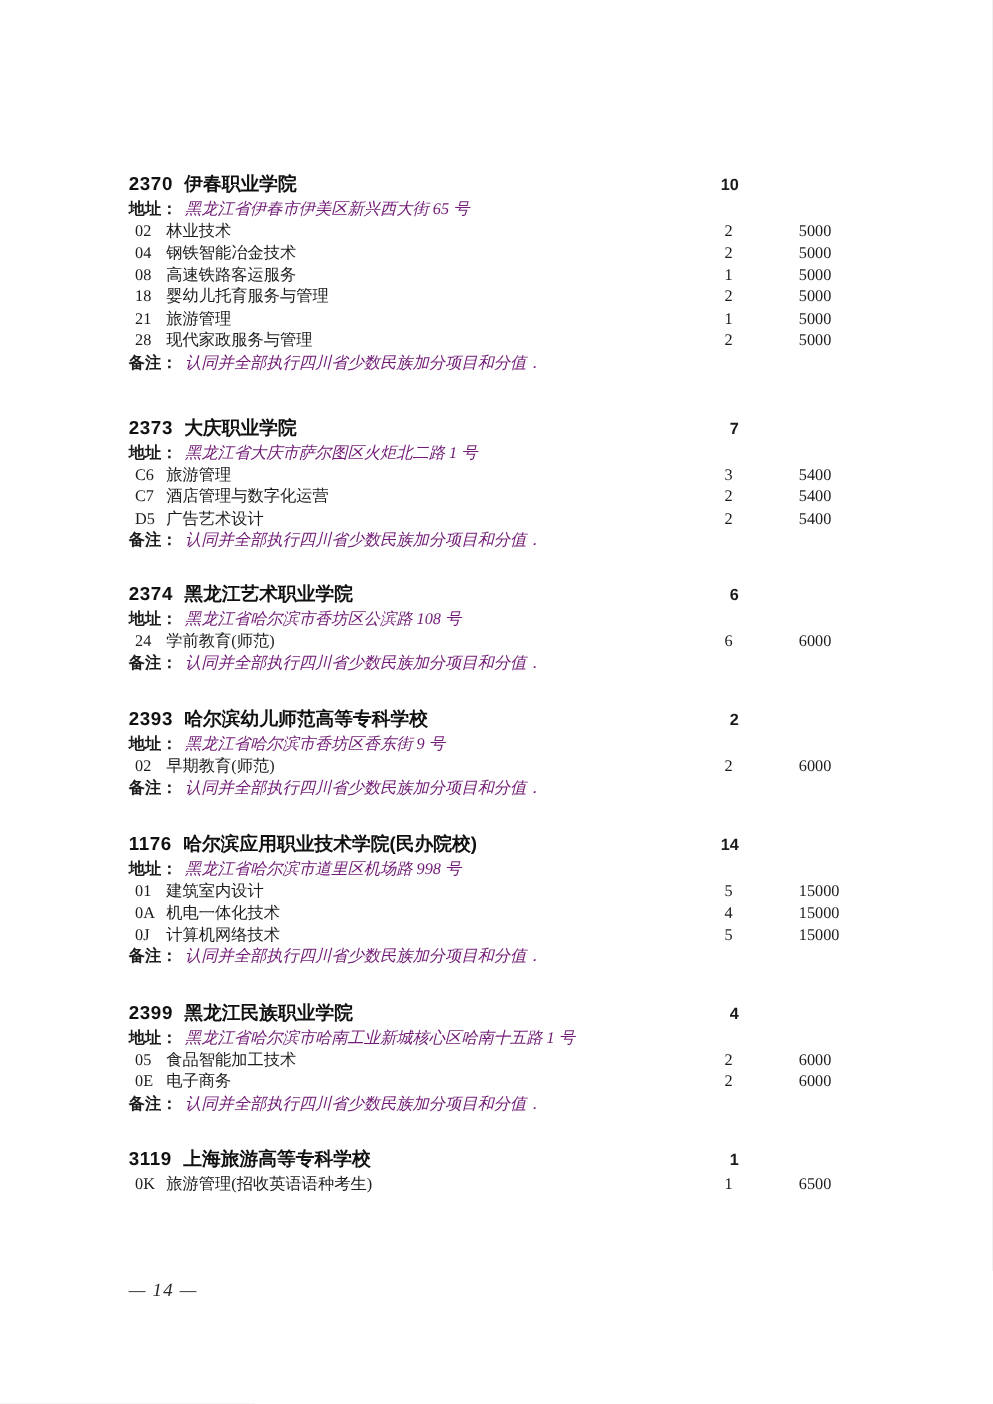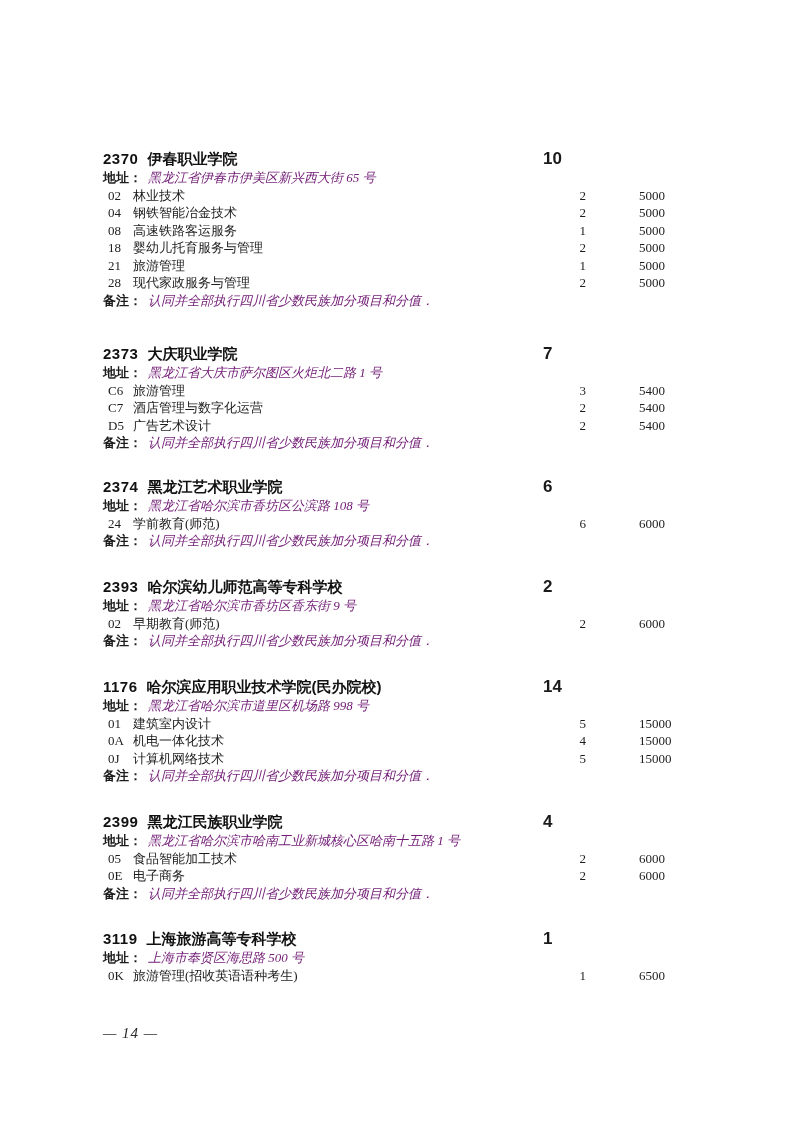--- a/index.html
+++ b/index.html
@@ -12,39 +12,40 @@
     font-family: "Liberation Serif", serif;
     color: #1c1c1c;
     overflow: hidden;
   }
   .content {
     position: absolute;
     left: 103px;
     top: 0;
     width: 580px;
   }
-  .school { position: absolute; left: 0; width: 100%; margin-top: 11px; }
+  .school { position: absolute; left: 0; width: 100%; }
 
   
   .h {
     position: relative;
     height: 20px;
     line-height: 20px;
     font-family: "Liberation Sans", sans-serif;
     font-weight: bold;
     font-size: 15px;
     color: #111111;
     white-space: nowrap;
   }
   .h .code { margin-right: 9px; letter-spacing: 0.5px; }
   .h .total {
     position: absolute;
     left: 440px;
     width: 48px;
-    font-size: 17px;
+    text-align: right;
+    font-size: 13px;
     font-weight: bold;
     color: #1a1a1a;
   }
 
   
   .r {
     position: relative;
     height: 17.5px;
     line-height: 17.5px;
     font-size: 13px;
@@ -237,23 +238,20 @@
       <div class="r">
         <span class="lbl">备注：</span><span class="remark-val">认同并全部执行四川省少数民族加分项目和分值．</span>
       </div>
     </section>
 
     <section class="school" style="top:918px">
       <div class="h">
         <span class="code">3119</span><span class="name">上海旅游高等专科学校</span>
         <span class="total">1</span>
       </div>
-      <div class="r">
-        <span class="lbl">地址：</span><span class="addr-val">上海市奉贤区海思路 500 号</span>
-      </div>
       <div class="r m">
         <span class="mcode">0K</span><span>旅游管理(招收英语语种考生)</span>
         <span class="q">1</span>
         <span class="f">6500</span>
       </div>
     </section>
 
   </div>
 
   <div class="footer">— 14 —</div>

